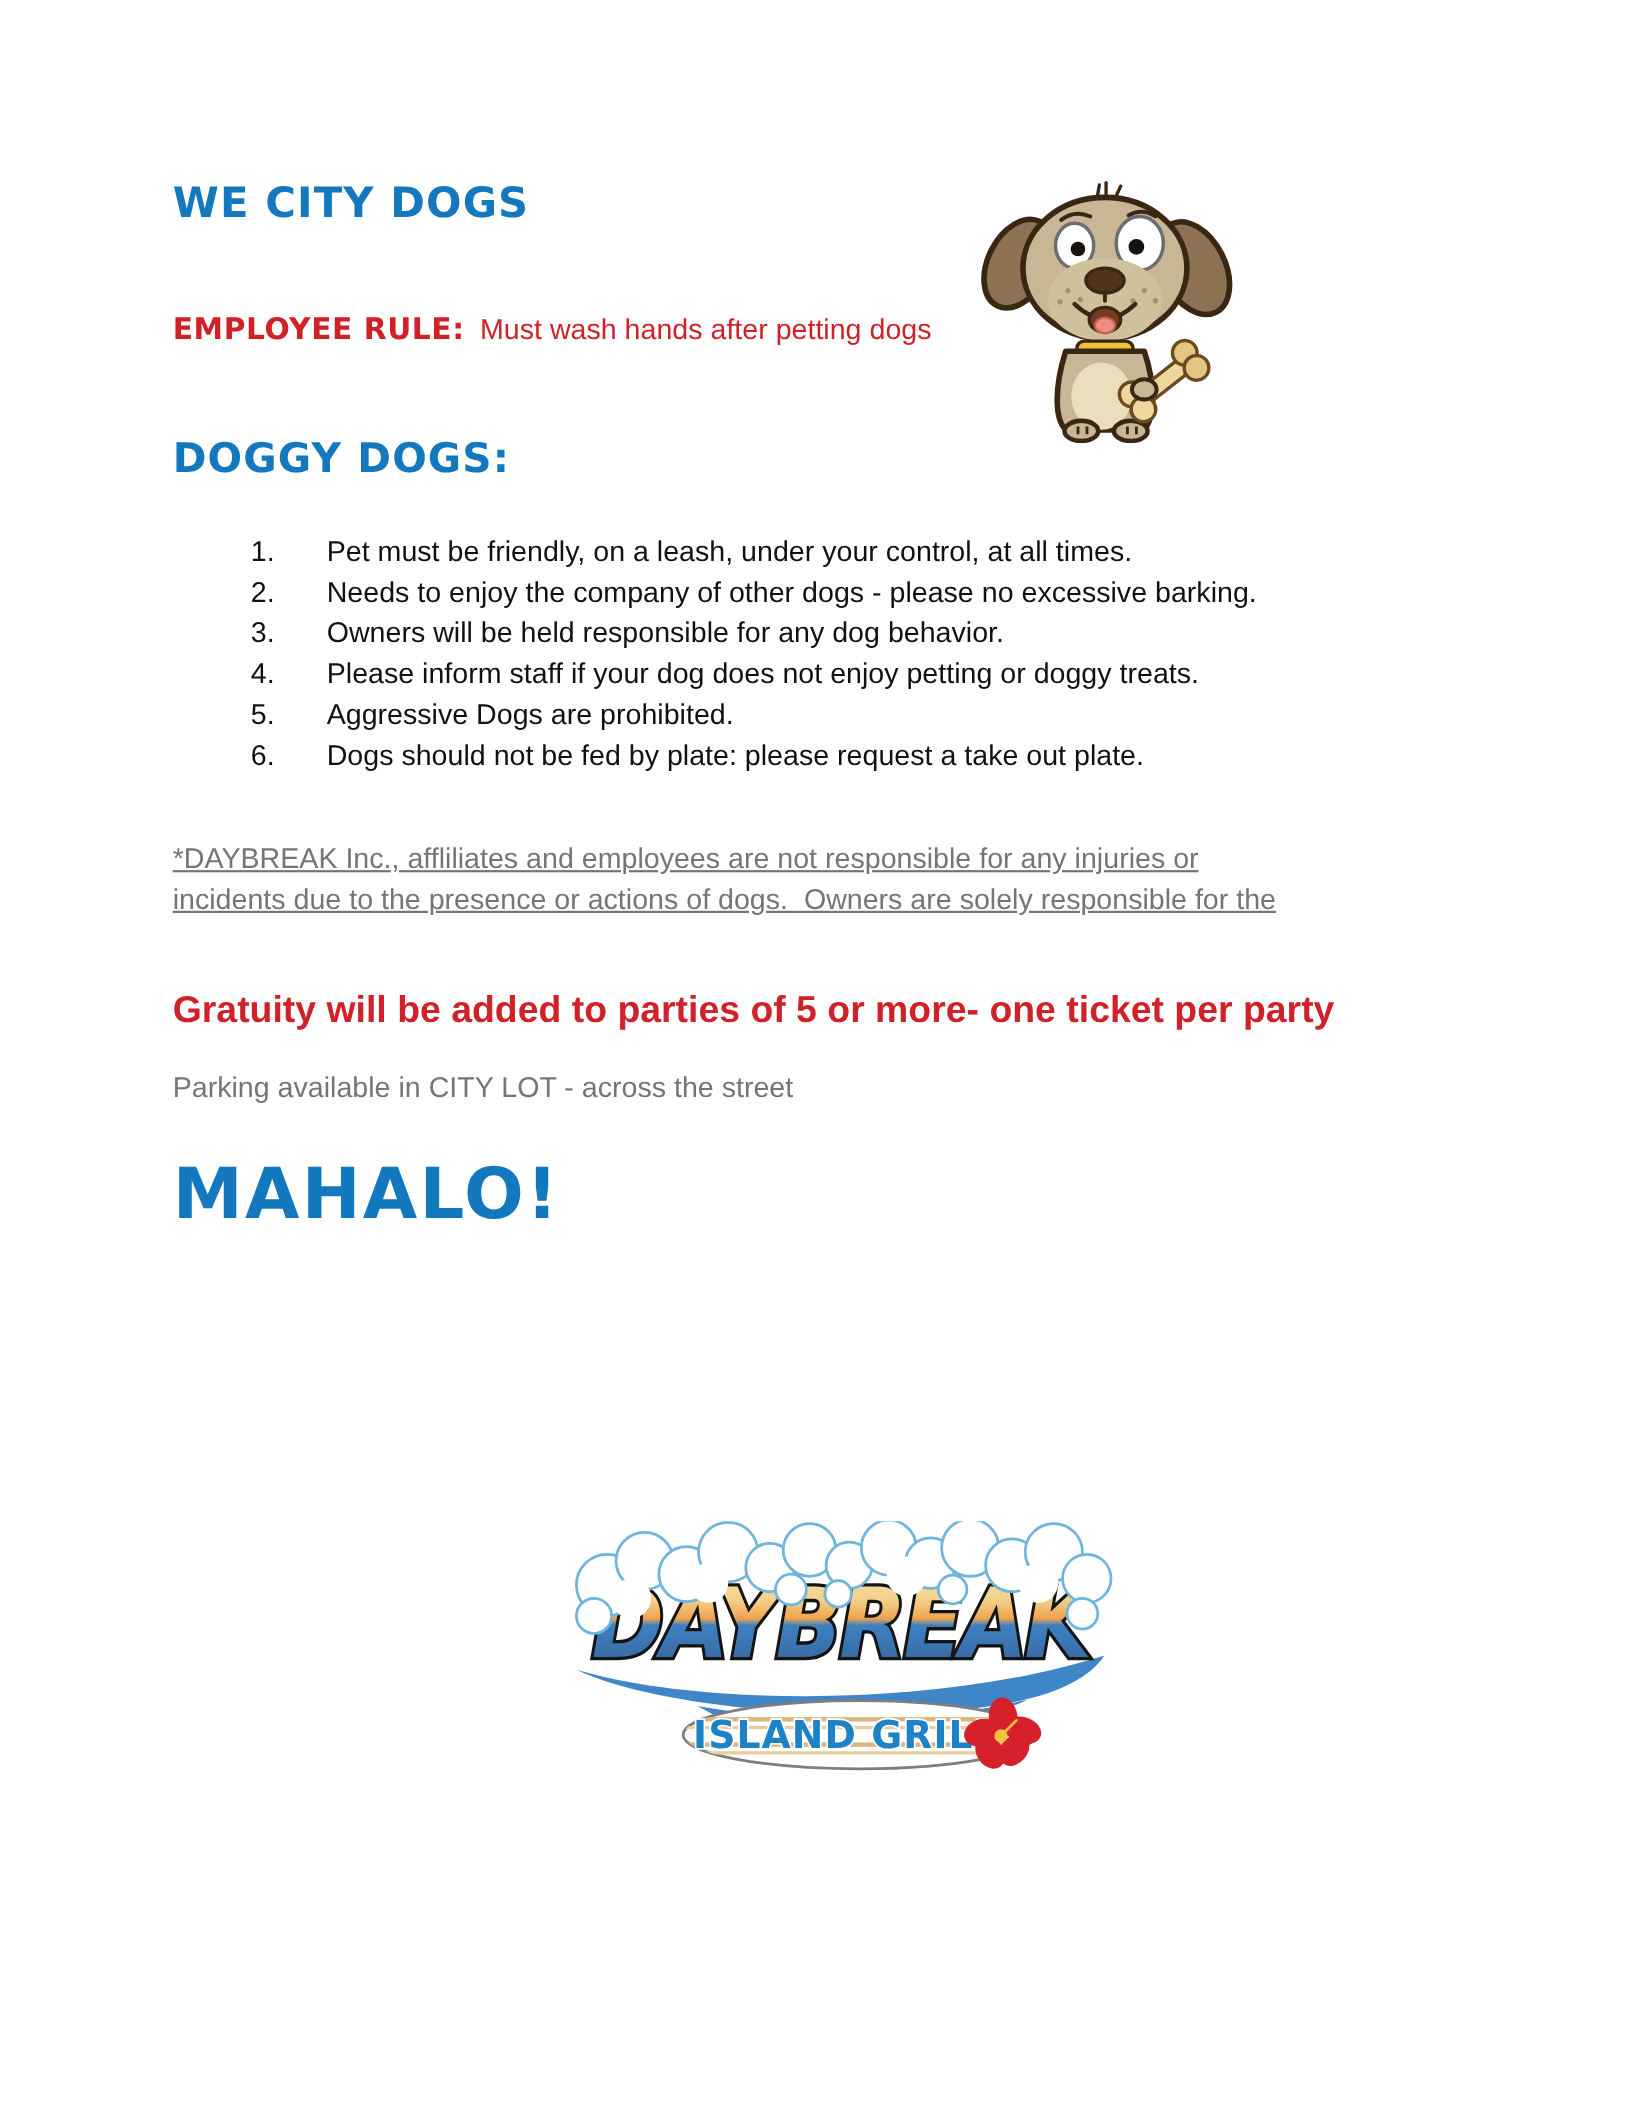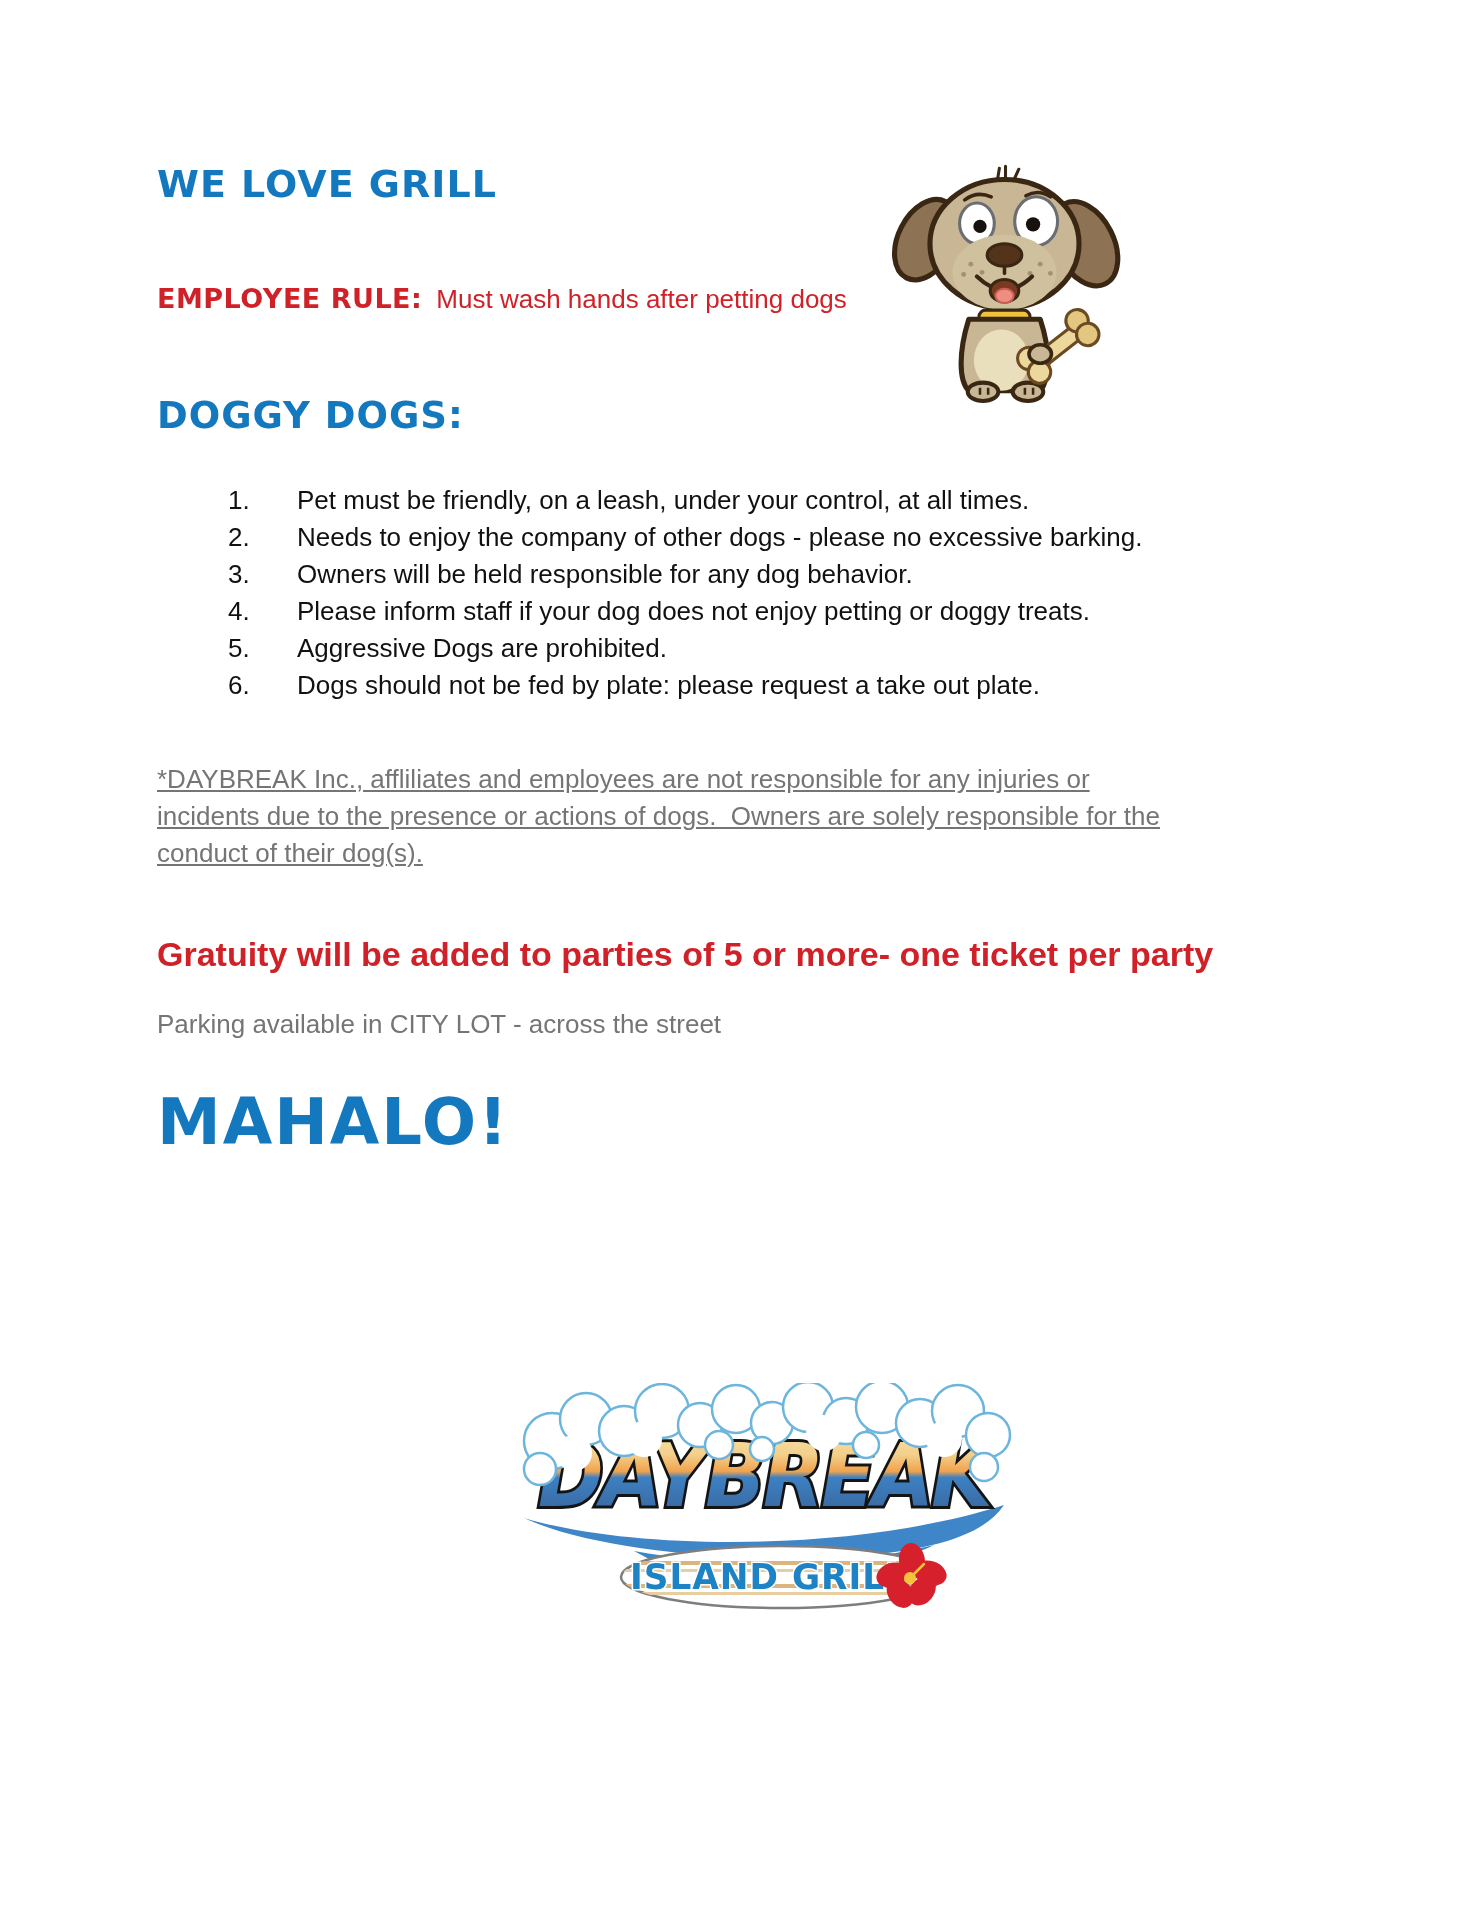--- a/index.html
+++ b/index.html
@@ -100,21 +100,21 @@
     left:514px;top:1383px;
     width:500px;height:245px;
   }
   svg{display:block;width:100%;height:100%;}
 </style>
 </head>
 <body style="--blue: #1478be; --red: #cf2127; --gray: #757575; --ink: #111111;">
 
 <div class="content">
 
-  <h1 class="page-title display-font">WE LOVE GRILL</h1>
+  <h1 class="page-title display-font">WE CITY DOGS</h1>
 
   <div class="employee-rule">
     <span class="rule-label">EMPLOYEE RULE:</span><span>Must wash hands after petting dogs</span>
   </div>
 
   <h2 class="section-title display-font">DOGGY DOGS:</h2>
 
   <div class="rules-list">
       <div class="rule-row">
         <span class="rule-num">1.</span>
@@ -138,21 +138,20 @@
       </div>
       <div class="rule-row">
         <span class="rule-num">6.</span>
         <span class="rule-txt">Dogs should not be fed by plate: please request a take out plate.</span>
       </div>
     </div>
 
   <div class="disclaimer">
       <div>*DAYBREAK Inc., affliliates and employees are not responsible for any injuries or</div>
       <div>incidents due to the presence or actions of dogs.  Owners are solely responsible for the</div>
-      <div>conduct of their dog(s).</div>
     </div>
 
   <div class="gratuity">Gratuity will be added to parties of 5 or more- one ticket per party</div>
 
   <div class="parking">Parking available in CITY LOT - across the street</div>
 
   <h2 class="closing display-font">MAHALO!</h2>
 </div>
 
 <div class="dog-wrap">

